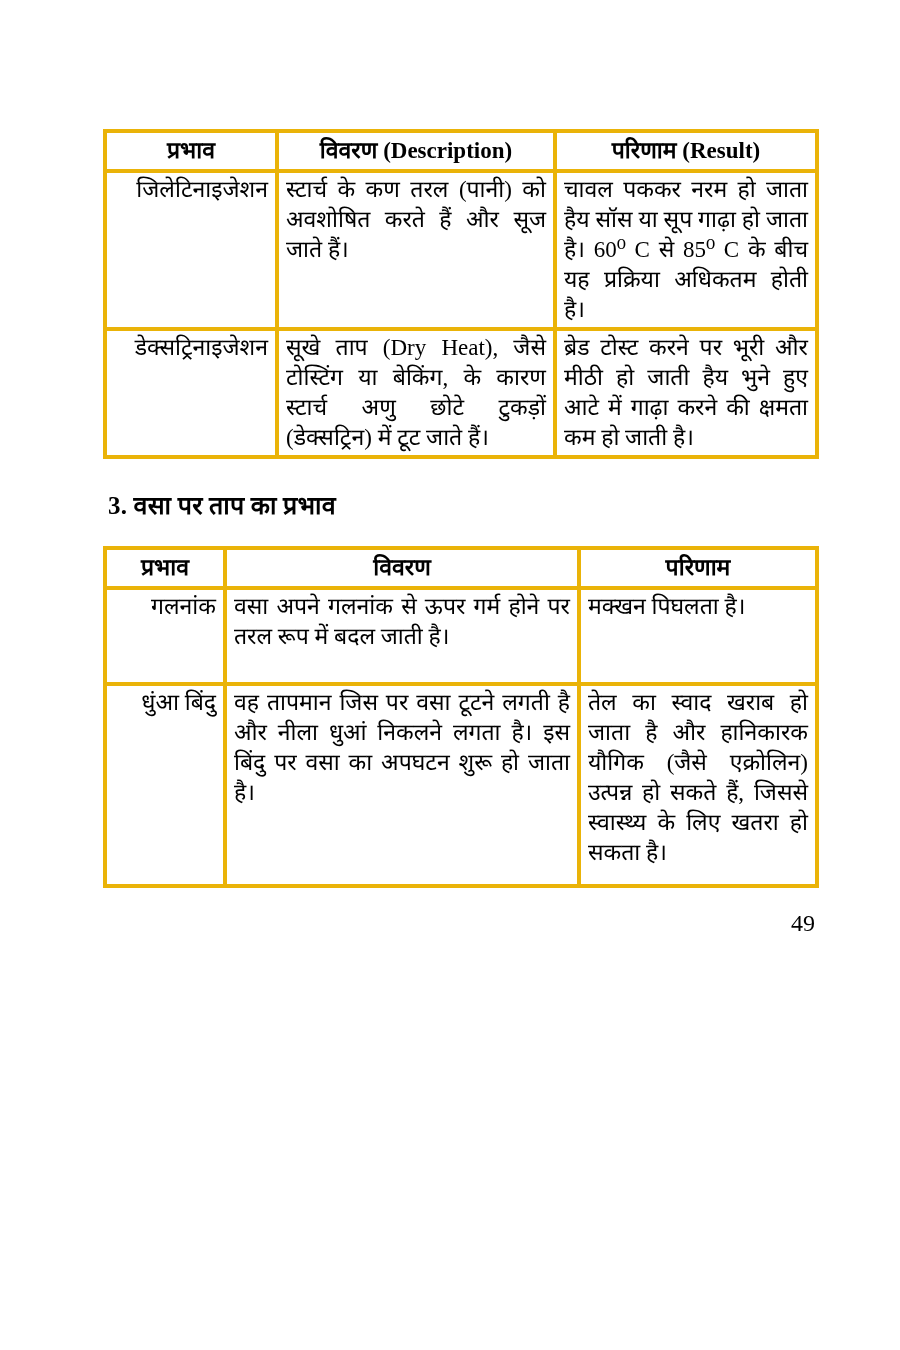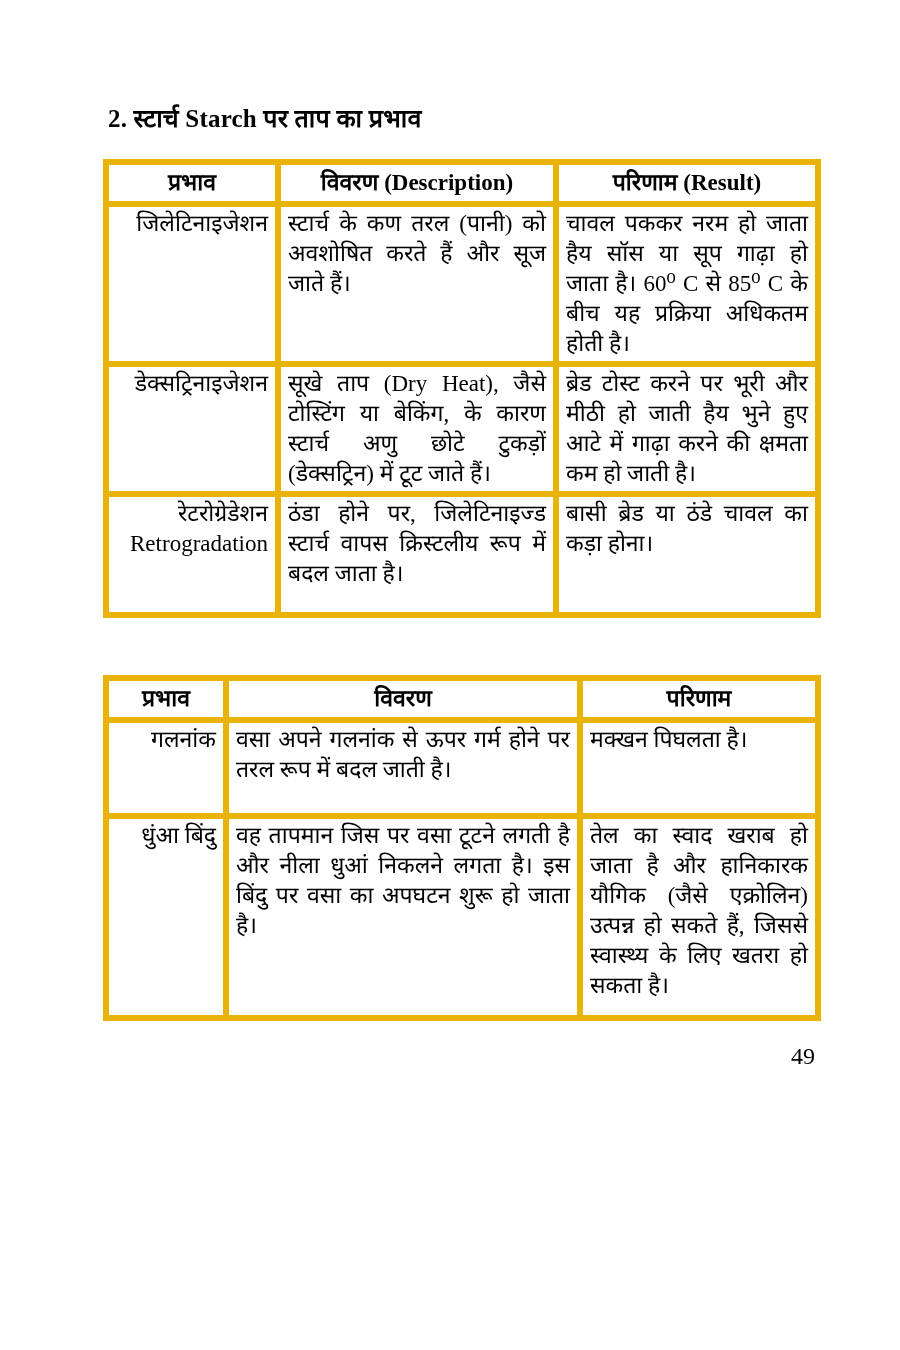--- a/index.html
+++ b/index.html
@@ -40,21 +40,21 @@
   }
   table.doc-table {
     border-collapse: collapse;
     table-layout: fixed;
     width: 712px;
     margin-top: 25px;
     font-size: 23px;
   }
   table.doc-table th,
   table.doc-table td {
-    border: 6px solid #eab308;
+    border: 4px solid #eab308;
     padding: 2px 7px;
     overflow: hidden;
   }
   table.doc-table th {
     font-weight: bold;
     text-align: center;
     vertical-align: middle;
     height: 32px;
     line-height: 30px;
     border-bottom-width: 3px;
@@ -78,21 +78,20 @@
     margin-top: 22px;
     width: 712px;
   }
 </style>
 </head>
 <body>
 
 <div class="page">
   <div class="content">
 
-    <h2 class="section-heading">2. स्टार्च Starch पर ताप का प्रभाव</h2>
 
 
     <table class="doc-table">
       <colgroup>
         <col style="width:172px">
         <col style="width:278px">
         <col style="width:262px">
       </colgroup>
       <thead>
         <tr>
@@ -105,30 +104,26 @@
         <tr class="t1-r1">
           <td class="cell-effect">जिलेटिनाइजेशन</td>
           <td class="cell-desc">स्टार्च के कण तरल (पानी) को अवशोषित करते हैं और सूज जाते हैं।</td>
           <td class="cell-result">चावल पककर नरम हो जाता हैय सॉस या सूप गाढ़ा हो जाता है। 60⁰ C से 85⁰ C के बीच यह प्रक्रिया अधिकतम होती है।</td>
         </tr>
         <tr class="t1-r2">
           <td class="cell-effect">डेक्सट्रिनाइजेशन</td>
           <td class="cell-desc">सूखे ताप (Dry Heat), जैसे टोस्टिंग या बेकिंग, के कारण स्टार्च अणु छोटे टुकड़ों (डेक्सट्रिन) में टूट जाते हैं।</td>
           <td class="cell-result">ब्रेड टोस्ट करने पर भूरी और मीठी हो जाती हैय भुने हुए आटे में गाढ़ा करने की क्षमता कम हो जाती है।</td>
         </tr>
-        <tr class="t1-r3">
-          <td class="cell-effect">रेटरोग्रेडेशन Retrogradation</td>
-          <td class="cell-desc">ठंडा होने पर, जिलेटिनाइज्ड स्टार्च वापस क्रिस्टलीय रूप में बदल जाता है।</td>
-          <td class="cell-result">बासी ब्रेड या ठंडे चावल का कड़ा होना।</td>
-        </tr>
       </tbody>
     </table>
 
     <div class="spacer-after-table"></div>
 
+    <h2 class="section-heading">3. वसा पर ताप का प्रभाव</h2>
 
 
     <table class="doc-table">
       <colgroup>
         <col style="width:120px">
         <col style="width:354px">
         <col style="width:238px">
       </colgroup>
       <thead>
         <tr>

